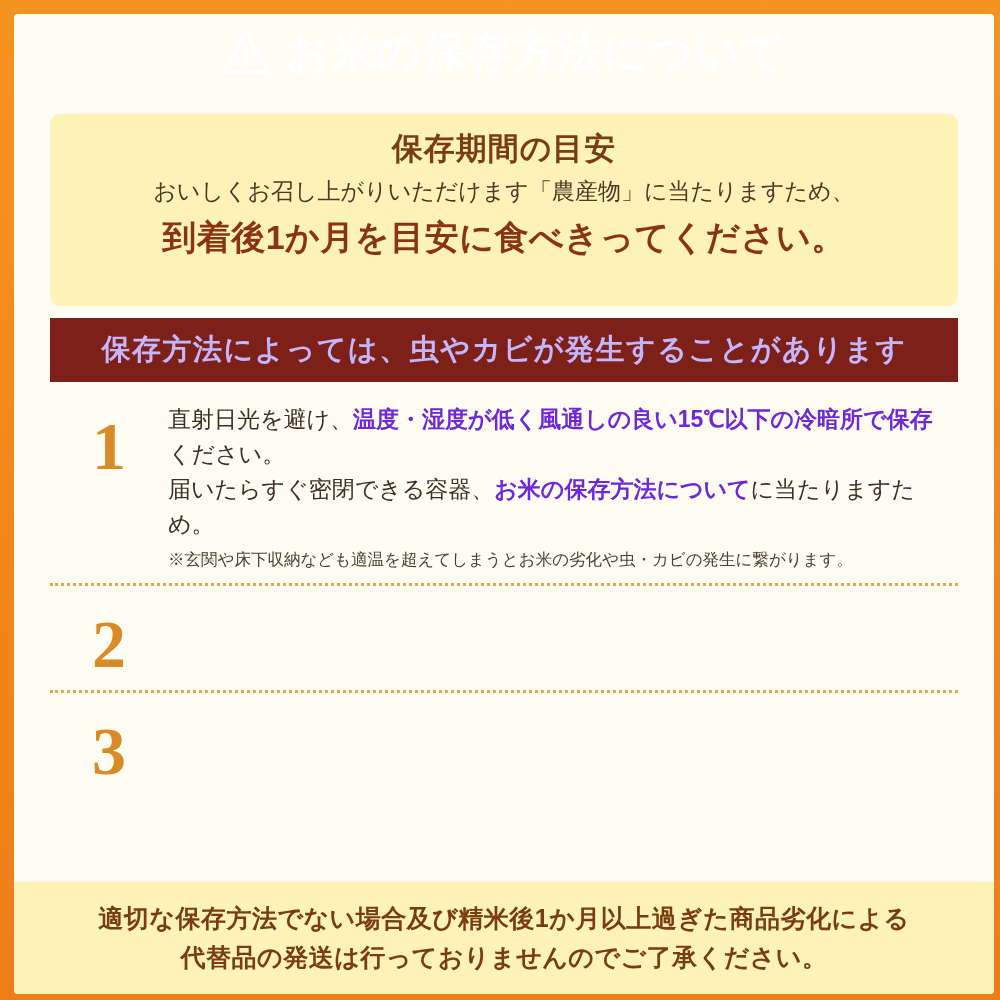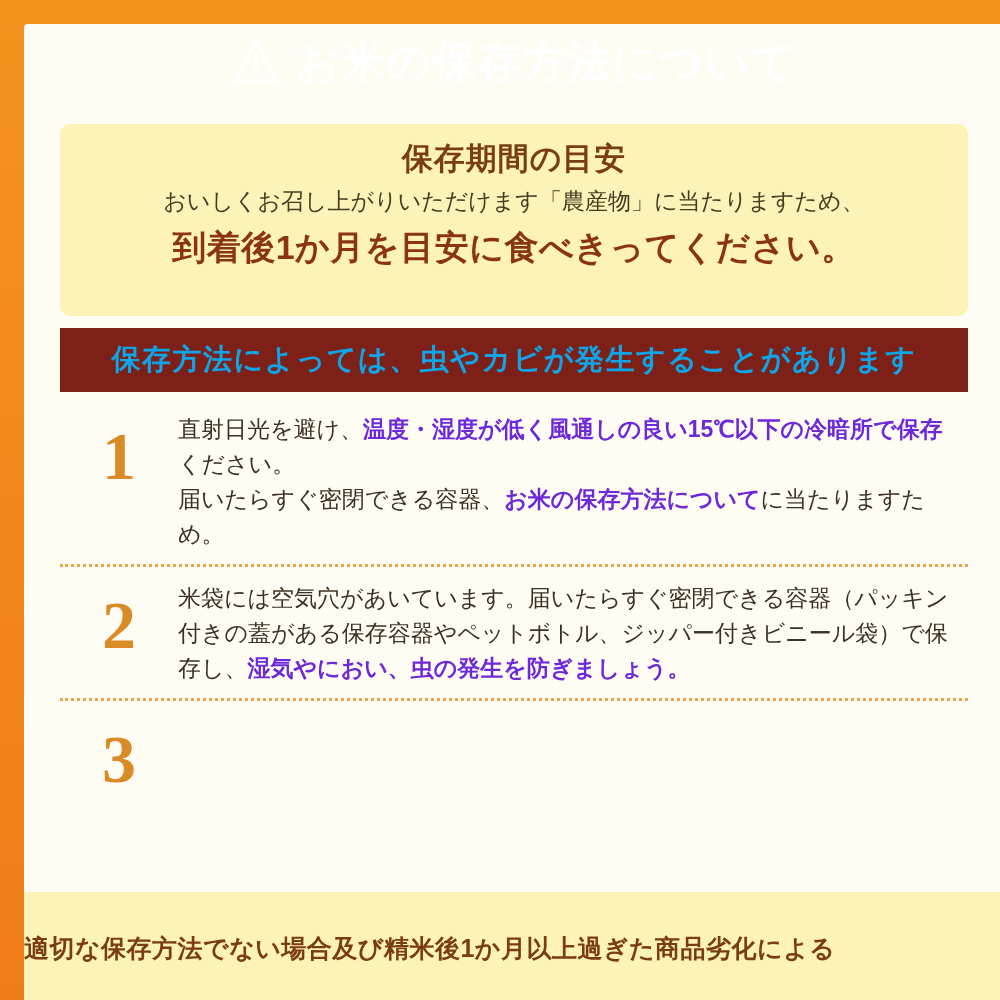--- a/index.html
+++ b/index.html
@@ -12,21 +12,21 @@
     font-family: "Liberation Sans", sans-serif;
     background: #f08a1e;
     overflow: hidden;
   }
   #page {
     position: relative;
     width: 1000px;
     height: 1000px;
     box-sizing: border-box;
     background: linear-gradient(180deg, #f5931f 0%, #ef7d18 100%);
-    padding: 24px;
+    padding: 14px;
   }
   #inner {
     position: relative;
     width: 980px;
     height: 980px;
     box-sizing: border-box;
     background: #fffdf3;
     border-radius: 4px;
     padding: 0 36px;
   }
@@ -98,21 +98,21 @@
     left: 36px;
     top: 304px;
     width: 908px;
     height: 64px;
     background: #7d2118;
     display: flex;
     align-items: center;
     justify-content: center;
   }
   .banner-text {
-    color: #0ea5e9;
+    color: #c4b5fd;
     font-size: 29px;
     font-weight: bold;
     letter-spacing: 1.5px;
     white-space: nowrap;
   }
 
   
   .list {
     position: absolute;
     left: 36px;
@@ -163,20 +163,21 @@
   .footer {
     position: absolute;
     left: 0;
     bottom: 0;
     width: 980px;
     height: 112px;
     background: #fdf3b9;
     border-radius: 0 0 4px 4px;
     display: flex;
     align-items: center;
+    justify-content: center;
     text-align: center;
   }
   .footer-text {
     color: #7a3d10;
     font-size: 25px;
     font-weight: bold;
     line-height: 1.55;
     letter-spacing: 0.5px;
   }
 </style>
@@ -207,40 +208,39 @@
       <div class="banner-text">保存方法によっては、虫やカビが発生することがあります</div>
     </div>
 
     <div class="list">
 
       <div class="item">
         <div class="item-num">1</div>
         <div class="item-body">
           <span>直射日光を避け、</span><span class="em">温度・湿度が低く風通しの良い15℃以下の冷暗所で保存</span><span>ください。</span><br>
           <span>届いたらすぐ密閉できる容器、</span><span class="em">お米の保存方法について</span><span>に当たりますため。</span>
+          <span class="note">※玄関や床下収納なども適温を超えてしまうとお米の劣化や虫・カビの発生に繋がります。</span>
         </div>
       </div>
 
       <div class="dot-sep"></div>
 
       <div class="item">
         <div class="item-num">2</div>
-        <div class="item-body">
-          <span>米袋には空気穴があいています。届いたらすぐ密閉できる容器（パッキン付きの蓋がある保存容器やペットボトル、ジッパー付きビニール袋）で保存し、</span><span class="em">湿気やにおい、虫の発生を防ぎましょう。</span>
-        </div>
       </div>
 
       <div class="dot-sep"></div>
 
       <div class="item">
         <div class="item-num">3</div>
       </div>
 
     </div>
 
     <div class="footer">
       <div class="footer-text">
         <span>適切な保存方法でない場合及び精米後1か月以上過ぎた商品劣化による</span><br>
+        <span>代替品の発送は行っておりませんのでご了承ください。</span>
       </div>
     </div>
 
   </div>
 </div>
 
 </body></html>

